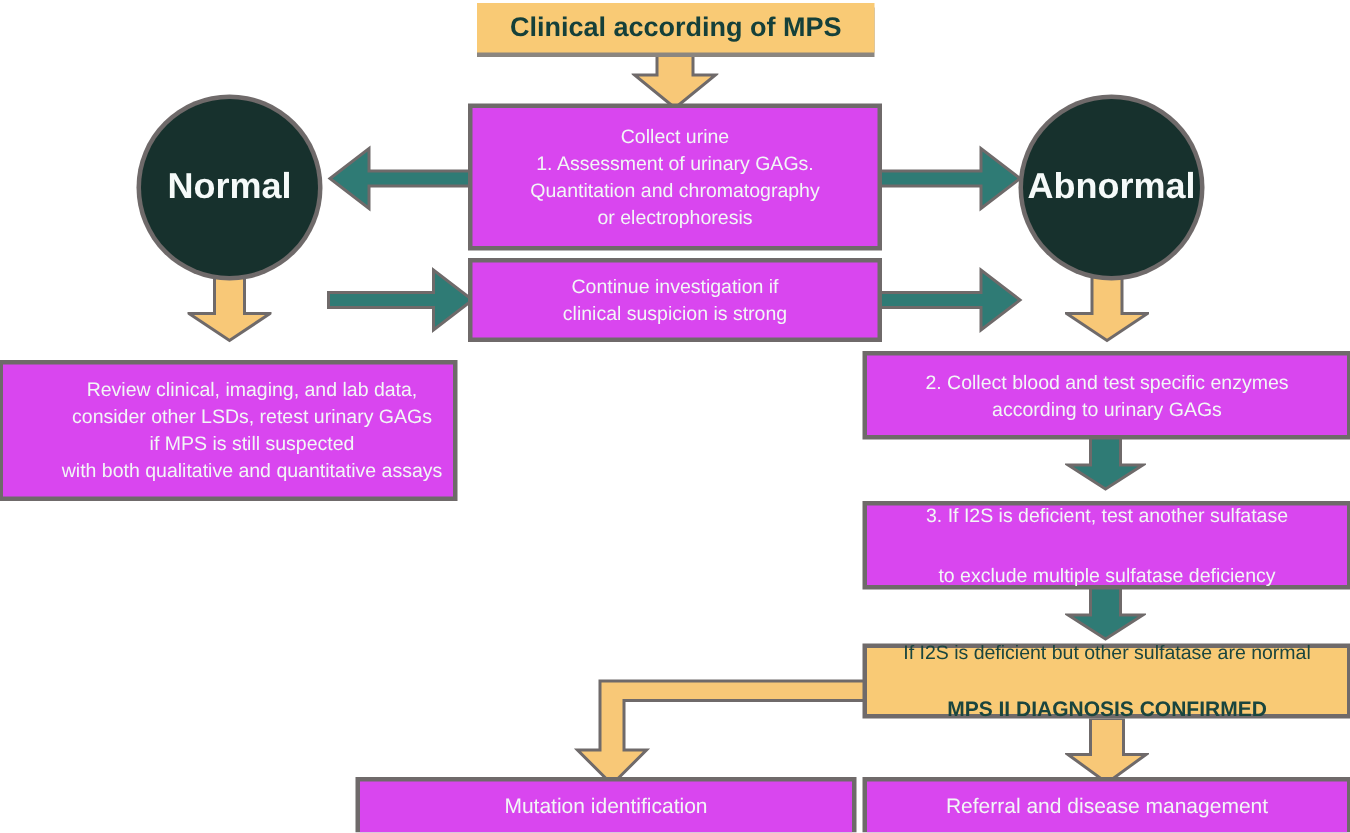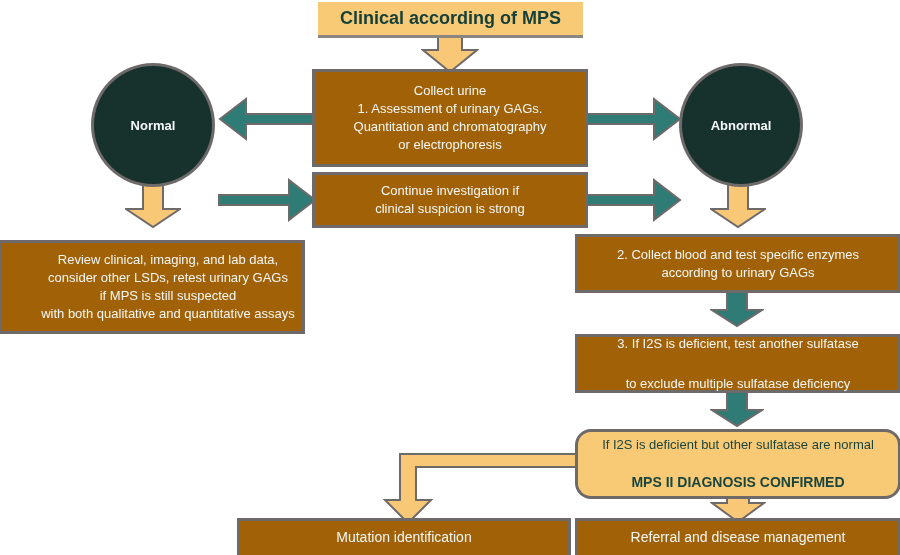--- a/index.html
+++ b/index.html
@@ -5,29 +5,29 @@
   html,body{margin:0;padding:0;background:#ffffff;}
   .stage{
     position:relative;width:900px;height:555px;background:#ffffff;
     font-family:"Liberation Sans", sans-serif;overflow:hidden;
   }
   .box{
     position:absolute;box-sizing:border-box;display:flex;flex-direction:column;
     justify-content:center;align-items:center;text-align:center;z-index:2;
     line-height:1.38;font-size:13px;
   }
-  .teal{background:#a16207;color:#F2F7F6;box-shadow:0 0 0 3px #6F6A6A;}
+  .teal{background:#d946ef;color:#F2F7F6;box-shadow:0 0 0 3px #6F6A6A;}
   .yellow{background:#F9CA75;color:#1A453E;box-shadow:0 0 0 3px #6F6A6A;}
   .title-box{background:#F9CA75;color:#15403A;box-shadow:0 3px 0 #8B8680;
     font-size:18px;font-weight:bold;z-index:2;}
   .circle{
     position:absolute;width:118px;height:118px;border-radius:50%;
     background:#17312D;color:#F5FAF9;box-shadow:0 0 0 3px #6F6A6A;
     display:flex;align-items:center;justify-content:center;
-    font-size:13px;font-weight:bold;z-index:2;
+    font-size:24px;font-weight:bold;z-index:2;
   }
   .arrow{position:absolute;z-index:1;}
   .arrow polygon{stroke:#6F6A6A;stroke-width:2;stroke-linejoin:miter;}
   .fill-teal polygon{fill:#2F7B75;}
   .fill-orange polygon{fill:#F8C877;}
   .bold-line{font-weight:bold;font-size:14px;margin-top:19px;}
   .bottom-label{font-size:14px;}
   .ln{pointer-events:none;}
 </style>
 </head>
@@ -101,21 +101,21 @@
 
   <div class="box teal" style="left:578px;top:337px;width:320px;height:53px;gap:22px;">
     <div class="ln">3. If I2S is deficient, test another sulfatase</div>
     <div class="ln">to exclude multiple sulfatase deficiency</div>
   </div>
 
   <svg class="arrow fill-teal" style="left:710px;top:388px;" width="54" height="40" viewBox="0 0 54 40">
     <polygon points="17,0 37,0 37,22 52,22 27,38 2,22 17,22"></polygon>
   </svg>
 
-  <div class="box yellow" style="left:578px;top:432px;width:320px;height:64px;border-radius:13px;">
+  <div class="box yellow" style="left:578px;top:432px;width:320px;height:44px;">
     <div class="ln">If I2S is deficient but other sulfatase are normal</div>
     <div class="ln bold-line">MPS II DIAGNOSIS CONFIRMED</div>
   </div>
 
   <svg class="arrow fill-orange" style="left:380px;top:448px;" width="200" height="78" viewBox="0 0 200 78">
     <polygon points="200,6 20,6 20,52 5,52 28,75 51,52 36,52 36,19 200,19"></polygon>
   </svg>
 
   <svg class="arrow fill-orange" style="left:710px;top:479px;" width="56" height="44" viewBox="0 0 56 44">
     <polygon points="17,0 39,0 39,24 54,24 28,43 2,24 17,24"></polygon>

